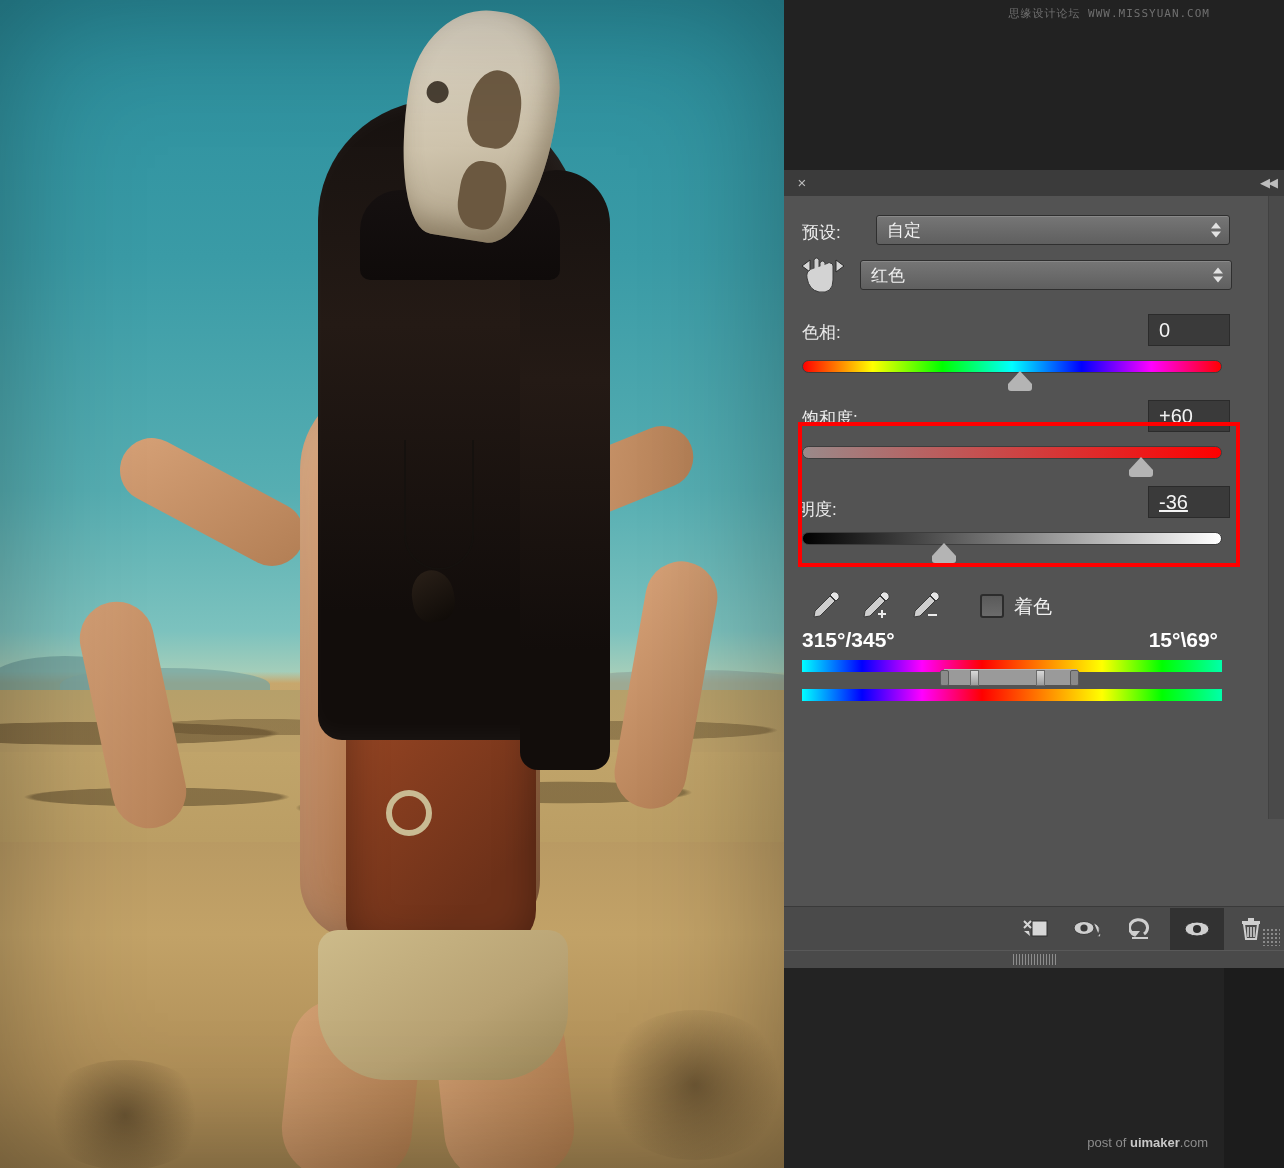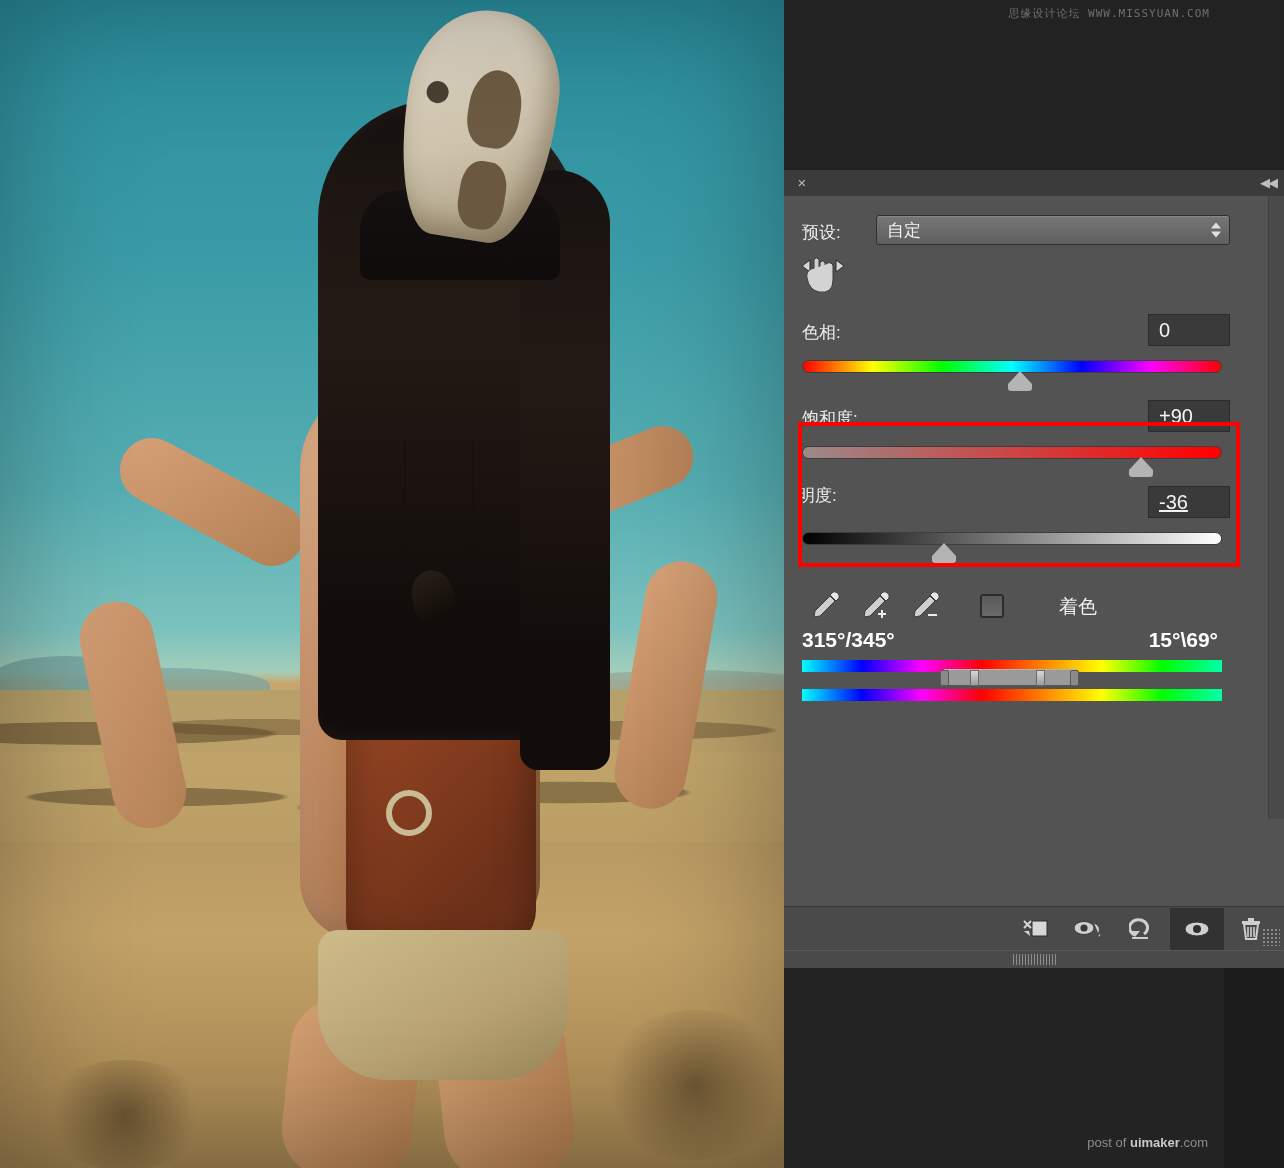--- a/index.html
+++ b/index.html
@@ -281,21 +281,21 @@
     position: absolute; border: 4px solid #ff0000; pointer-events:none;
   }
 
   
   .eyedropper { position:absolute; width: 34px; height: 34px; cursor:pointer; }
   .checkbox-sq {
     position:absolute; width: 24px; height: 24px;
     background: linear-gradient(to bottom,#5a5a5a,#6b6b6b);
     border: 2px solid #2c2c2c; border-radius: 3px; cursor: pointer;
   }
-  .check-label { position:absolute; color:#f0f0f0; font-size:19px;margin-left:45px; }
+  .check-label { position:absolute; color:#f0f0f0; font-size:19px; }
 
   .deg-label { position:absolute; color:#ffffff; font-size: 21px; font-weight: bold; text-align: right; }
   .rainbow-bar {
     position:absolute; height: 12px;
     background: linear-gradient(to right,#00ffff,#0000ff,#ff00ff,#ff0000,#ff8000,#ffff00,#00ff00,#00ffaa);
   }
   .range-ctl {
     position:absolute; height: 16px; background: #9a9a9a; border-top:1px solid #b5b5b5;
   }
   .range-stop {
@@ -407,32 +407,39 @@
         </div>
 
         <svg class="targeted-tool" style="left:16px;top:58px;" width="46" height="42" viewBox="0 0 46 42">
           <polygon points="2,12 10,6 10,18" fill="#d6d6d6" stroke="#2b2b2b" stroke-width="1"></polygon>
           <polygon points="44,12 36,6 36,18" fill="#d6d6d6" stroke="#2b2b2b" stroke-width="1"></polygon>
           <rect x="14" y="4" width="5" height="16" rx="2.5" fill="#cfcfcf" stroke="#3a3a3a"></rect>
           <rect x="20" y="7" width="5" height="13" rx="2.5" fill="#cfcfcf" stroke="#3a3a3a"></rect>
           <rect x="26" y="9" width="5" height="11" rx="2.5" fill="#cfcfcf" stroke="#3a3a3a"></rect>
           <path d="M10 16 q-4 2 -3 8 q2 12 12 14 q14 2 14 -12 V12 q0 -3 -3 -3" fill="#d3d3d3" stroke="#3a3a3a"></path>
         </svg>
+        <div class="select-box" style="left:76px;top:64px;width:372px;">
+          <span>红色</span>
+          <span class="spin">
+              <i class="up"></i>
+              <i class="dn"></i>
+            </span>
+        </div>
 
         <div class="row-label" style="left:18px;top:125px;">色相:</div>
         <div class="value-field" style="left:364px;top:118px;">0</div>
         <div class="slider hue" style="left:18px;top:164px;width:420px;"></div>
         <div class="thumb-tri" style="left:224px;top:175px;"></div>
 
         <div class="row-label" style="left:18px;top:211px;">饱和度:</div>
-        <div class="value-field" style="left:364px;top:204px;">+90</div>
+        <div class="value-field" style="left:364px;top:204px;">+60</div>
         <div class="slider sat" style="left:18px;top:250px;width:420px;"></div>
         <div class="thumb-tri" style="left:345px;top:261px;"></div>
 
-        <div class="row-label" style="left:14px;top:288px;">明度:</div>
+        <div class="row-label" style="left:14px;top:302px;">明度:</div>
         <div class="value-field" style="left:364px;top:290px;text-decoration:underline;">-36</div>
         <div class="slider light" style="left:18px;top:336px;width:420px;"></div>
         <div class="thumb-tri" style="left:148px;top:347px;"></div>
 
         <div class="redbox" style="left:14px;top:226px;width:442px;height:145px;"></div>
 
         <svg class="eyedropper" style="left:24px;top:392px;" viewBox="0 0 34 34">
           <path d="M25 4 a5 5 0 0 1 6 6 l-3 3 -6 -6 z" fill="#e6e6e6" stroke="#3a3a3a"></path>
           <path d="M22 8 l5 5 -15 15 -6 1 1 -6 z" fill="#cfcfcf" stroke="#3a3a3a"></path>
         </svg>

